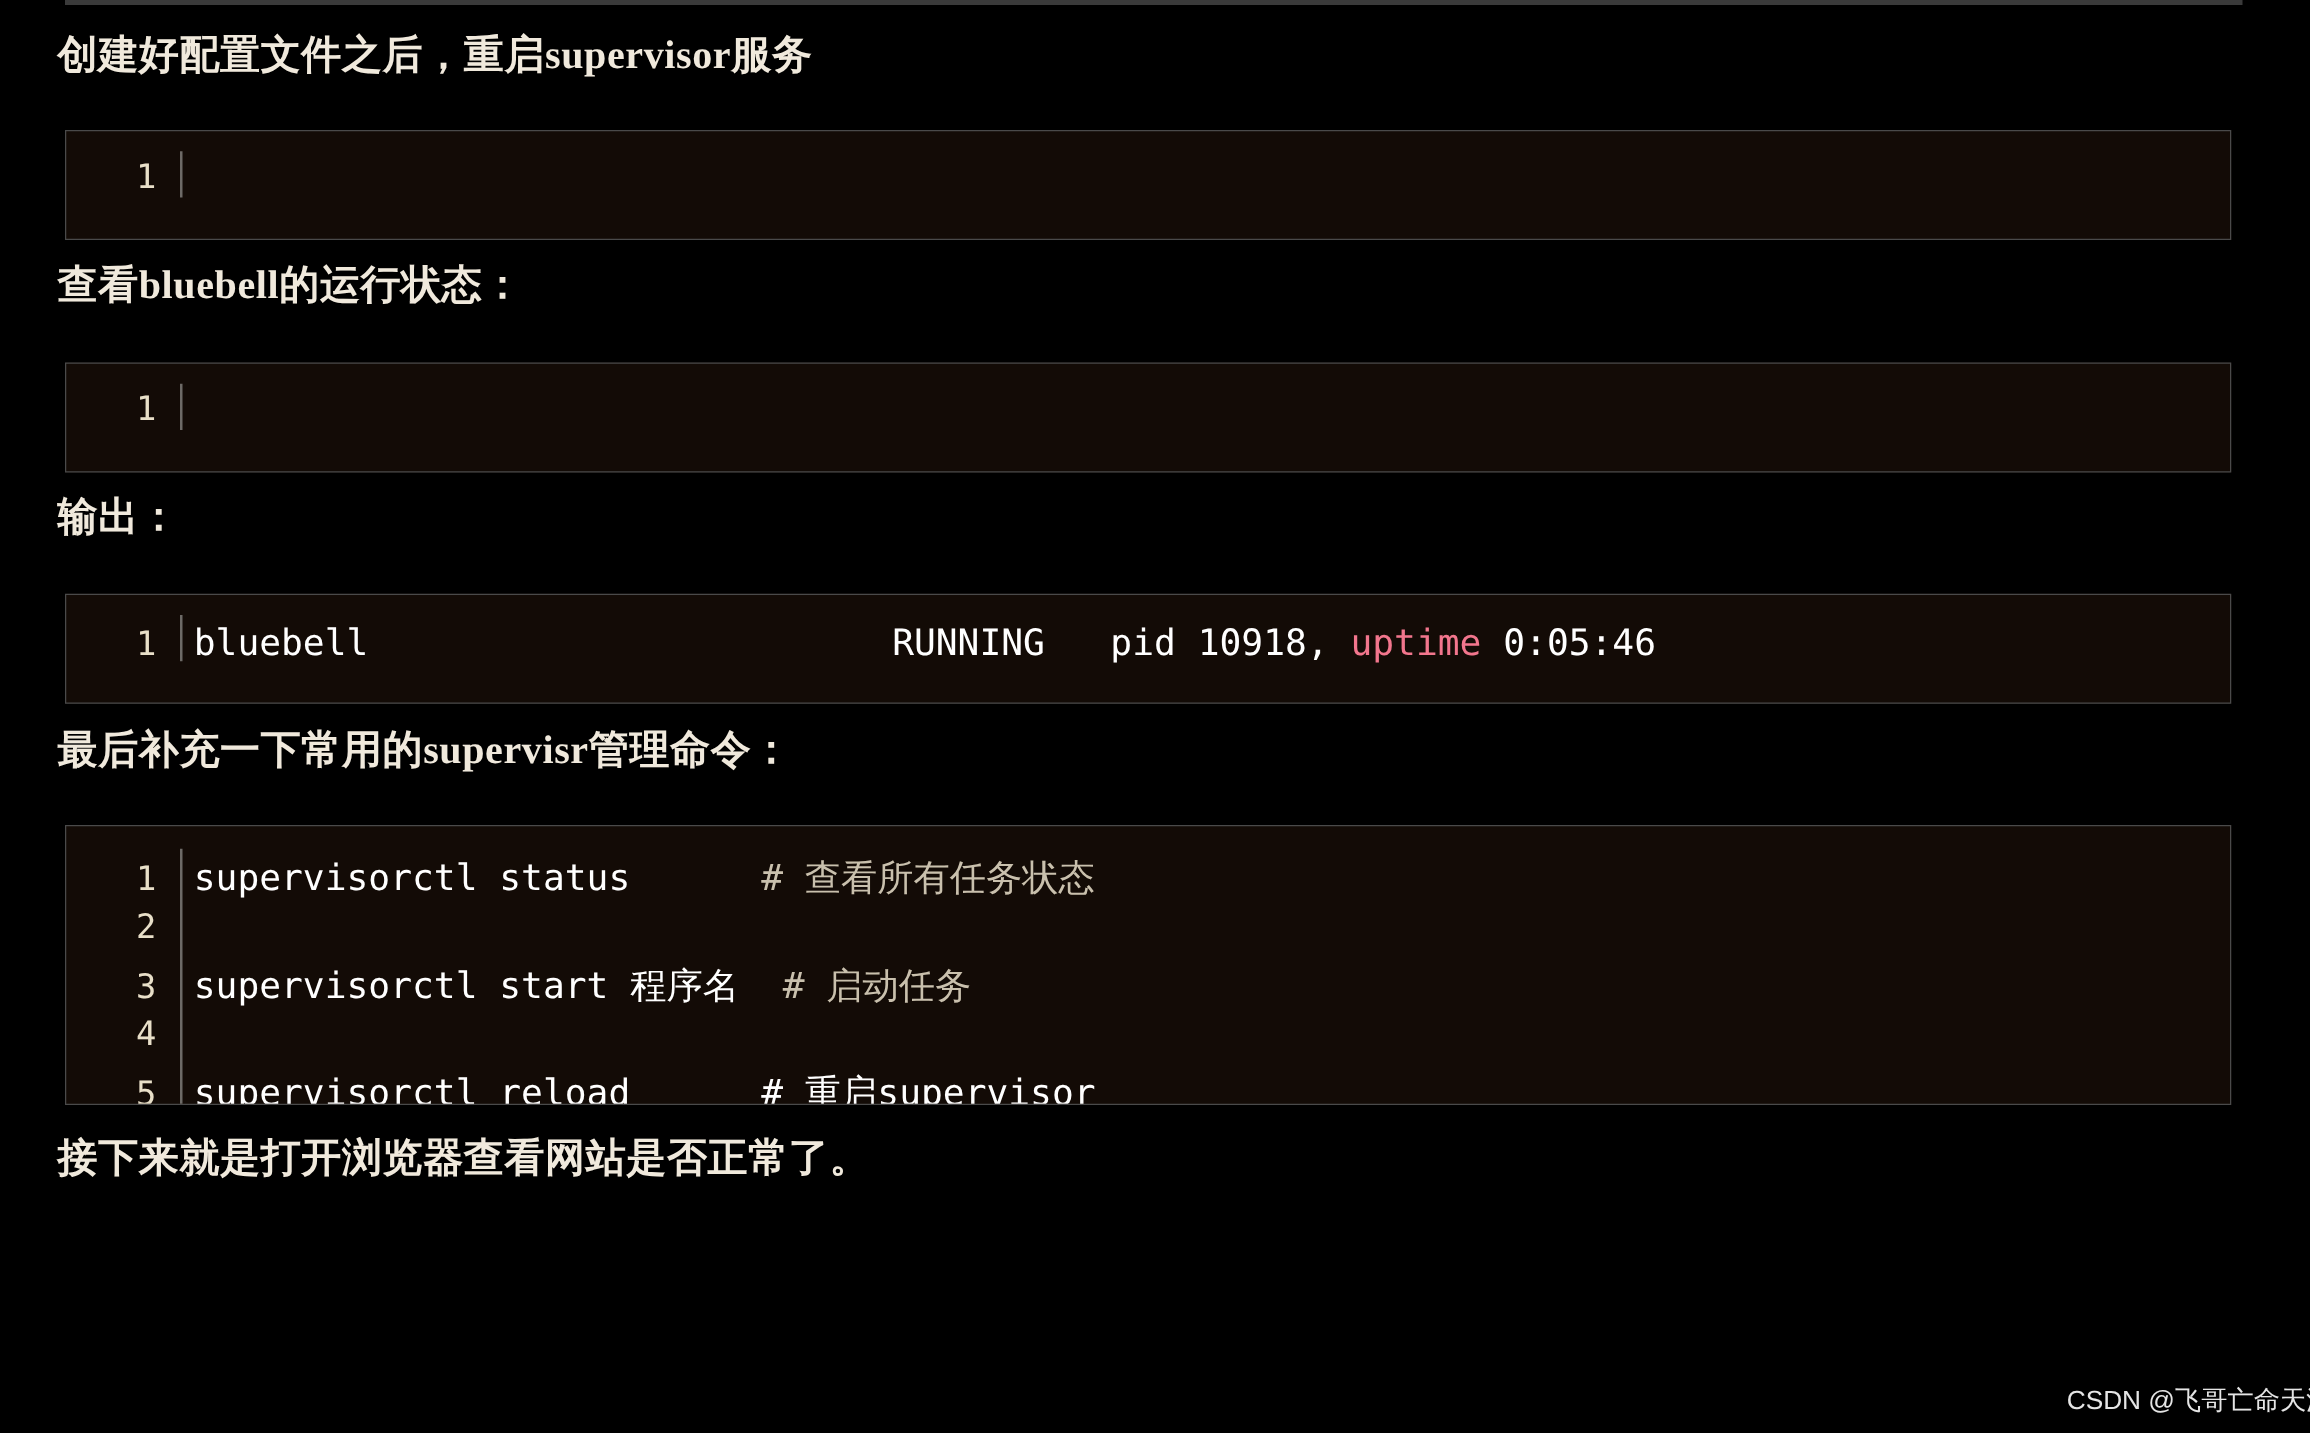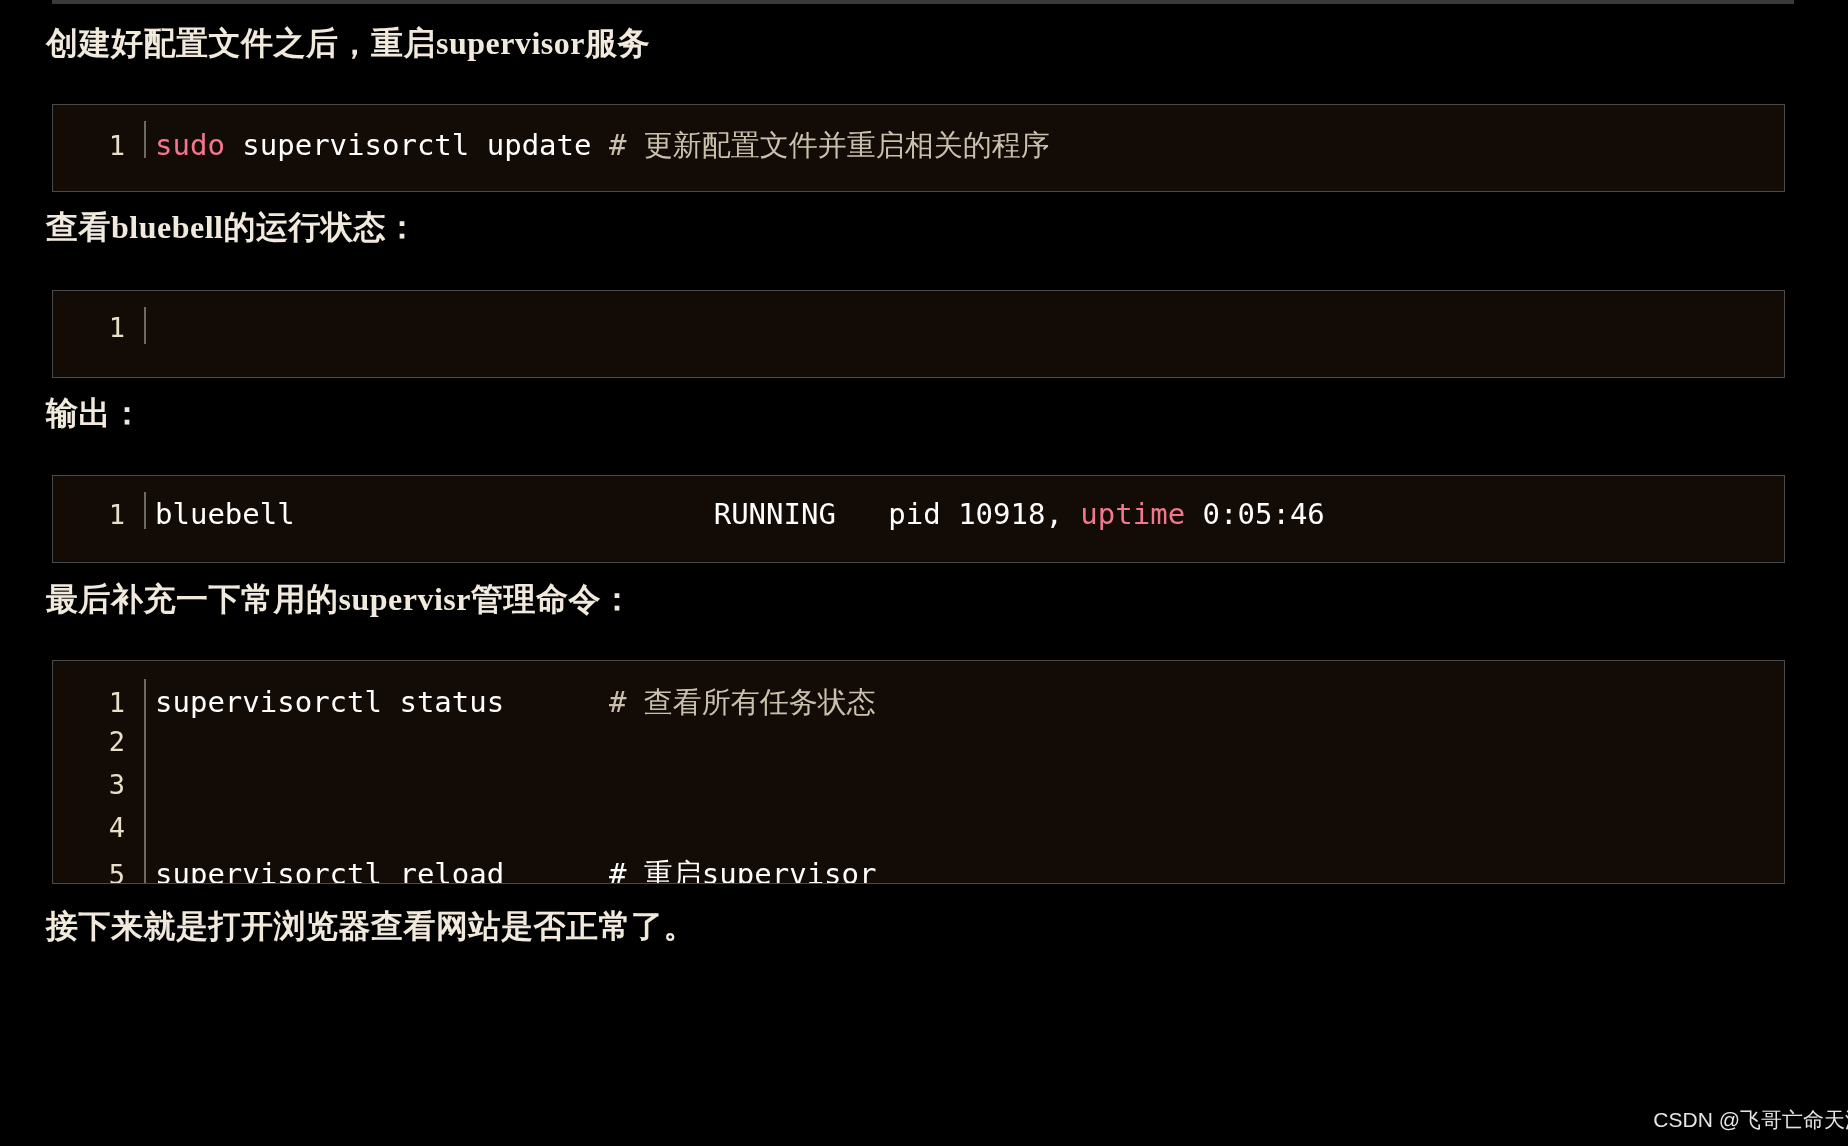--- a/index.html
+++ b/index.html
@@ -103,21 +103,21 @@
 
 <div class="page">
 
   <div class="top-rule"></div>
 
   <div class="para" style="top:22px;left:46px;">创建好配置文件之后，重启supervisor服务</div>
 
   <div class="codeblock" id="cb-0" style="top: 104px; height: 88px; background: rgb(19, 11, 6); border-color: rgb(74, 74, 74);">
       <div style="position: relative; padding-top: 21px;">
         <div class="gutter-sep" style="left: 91px; top: 16px; height: 37px;"></div>
-        <div class="code-line"><span class="ln">1</span><span class="code-text"><span class="tok-kw" style="color: rgb(242, 118, 141);">sudo</span><span class="tok-plain" style="color: rgb(255, 255, 255);"> supervisorctl update </span><span class="tok-comment" style="color: rgb(201, 192, 173);"># 更新配置文件并重启相关的程序</span></span></div>
+        <div class="code-line"><span class="ln">1</span></div>
       </div>
     </div>
 
   <div class="para" style="top:206px;left:46px;">查看bluebell的运行状态：</div>
 
   <div class="codeblock" id="cb-1" style="top: 290px; height: 88px; background: rgb(19, 11, 6); border-color: rgb(74, 74, 74);">
       <div style="position: relative; padding-top: 21px;">
         <div class="gutter-sep" style="left: 91px; top: 16px; height: 37px;"></div>
         <div class="code-line"><span class="ln">1</span></div>
       </div>
@@ -132,21 +132,21 @@
       </div>
     </div>
 
   <div class="para" style="top:578px;left:46px;">最后补充一下常用的supervisr管理命令：</div>
 
   <div class="codeblock" id="cb-3" style="top: 660px; height: 224px; background: rgb(19, 11, 6); border-color: rgb(74, 74, 74);">
       <div style="position: relative; padding-top: 22px;">
         <div class="gutter-sep" style="left: 91px; top: 18px; height: 209px;"></div>
         <div class="code-line"><span class="ln">1</span><span class="code-text"><span class="tok-plain" style="color: rgb(255, 255, 255);">supervisorctl status      </span><span class="tok-comment" style="color: rgb(201, 192, 173);"># 查看所有任务状态</span></span></div>
         <div class="code-line"><span class="ln">2</span></div>
-        <div class="code-line"><span class="ln">3</span></div>
+        <div class="code-line"><span class="ln">3</span><span class="code-text"><span class="tok-plain" style="color: rgb(255, 255, 255);">supervisorctl start 程序名  </span><span class="tok-comment" style="color: rgb(201, 192, 173);"># 启动任务</span></span></div>
         <div class="code-line"><span class="ln">4</span></div>
         <div class="code-line"><span class="ln">5</span><span class="code-text"><span class="tok-plain" style="color: rgb(255, 255, 255);">supervisorctl reload      </span><span class="tok-comment" style="color: #ffffff;"># 重启supervisor</span></span></div>
       </div>
     </div>
 
   <div class="para" style="top:905px;left:46px;">接下来就是打开浏览器查看网站是否正常了。</div>
 
   <div class="watermark">CSDN @飞哥亡命天涯</div>
 </div>
 

